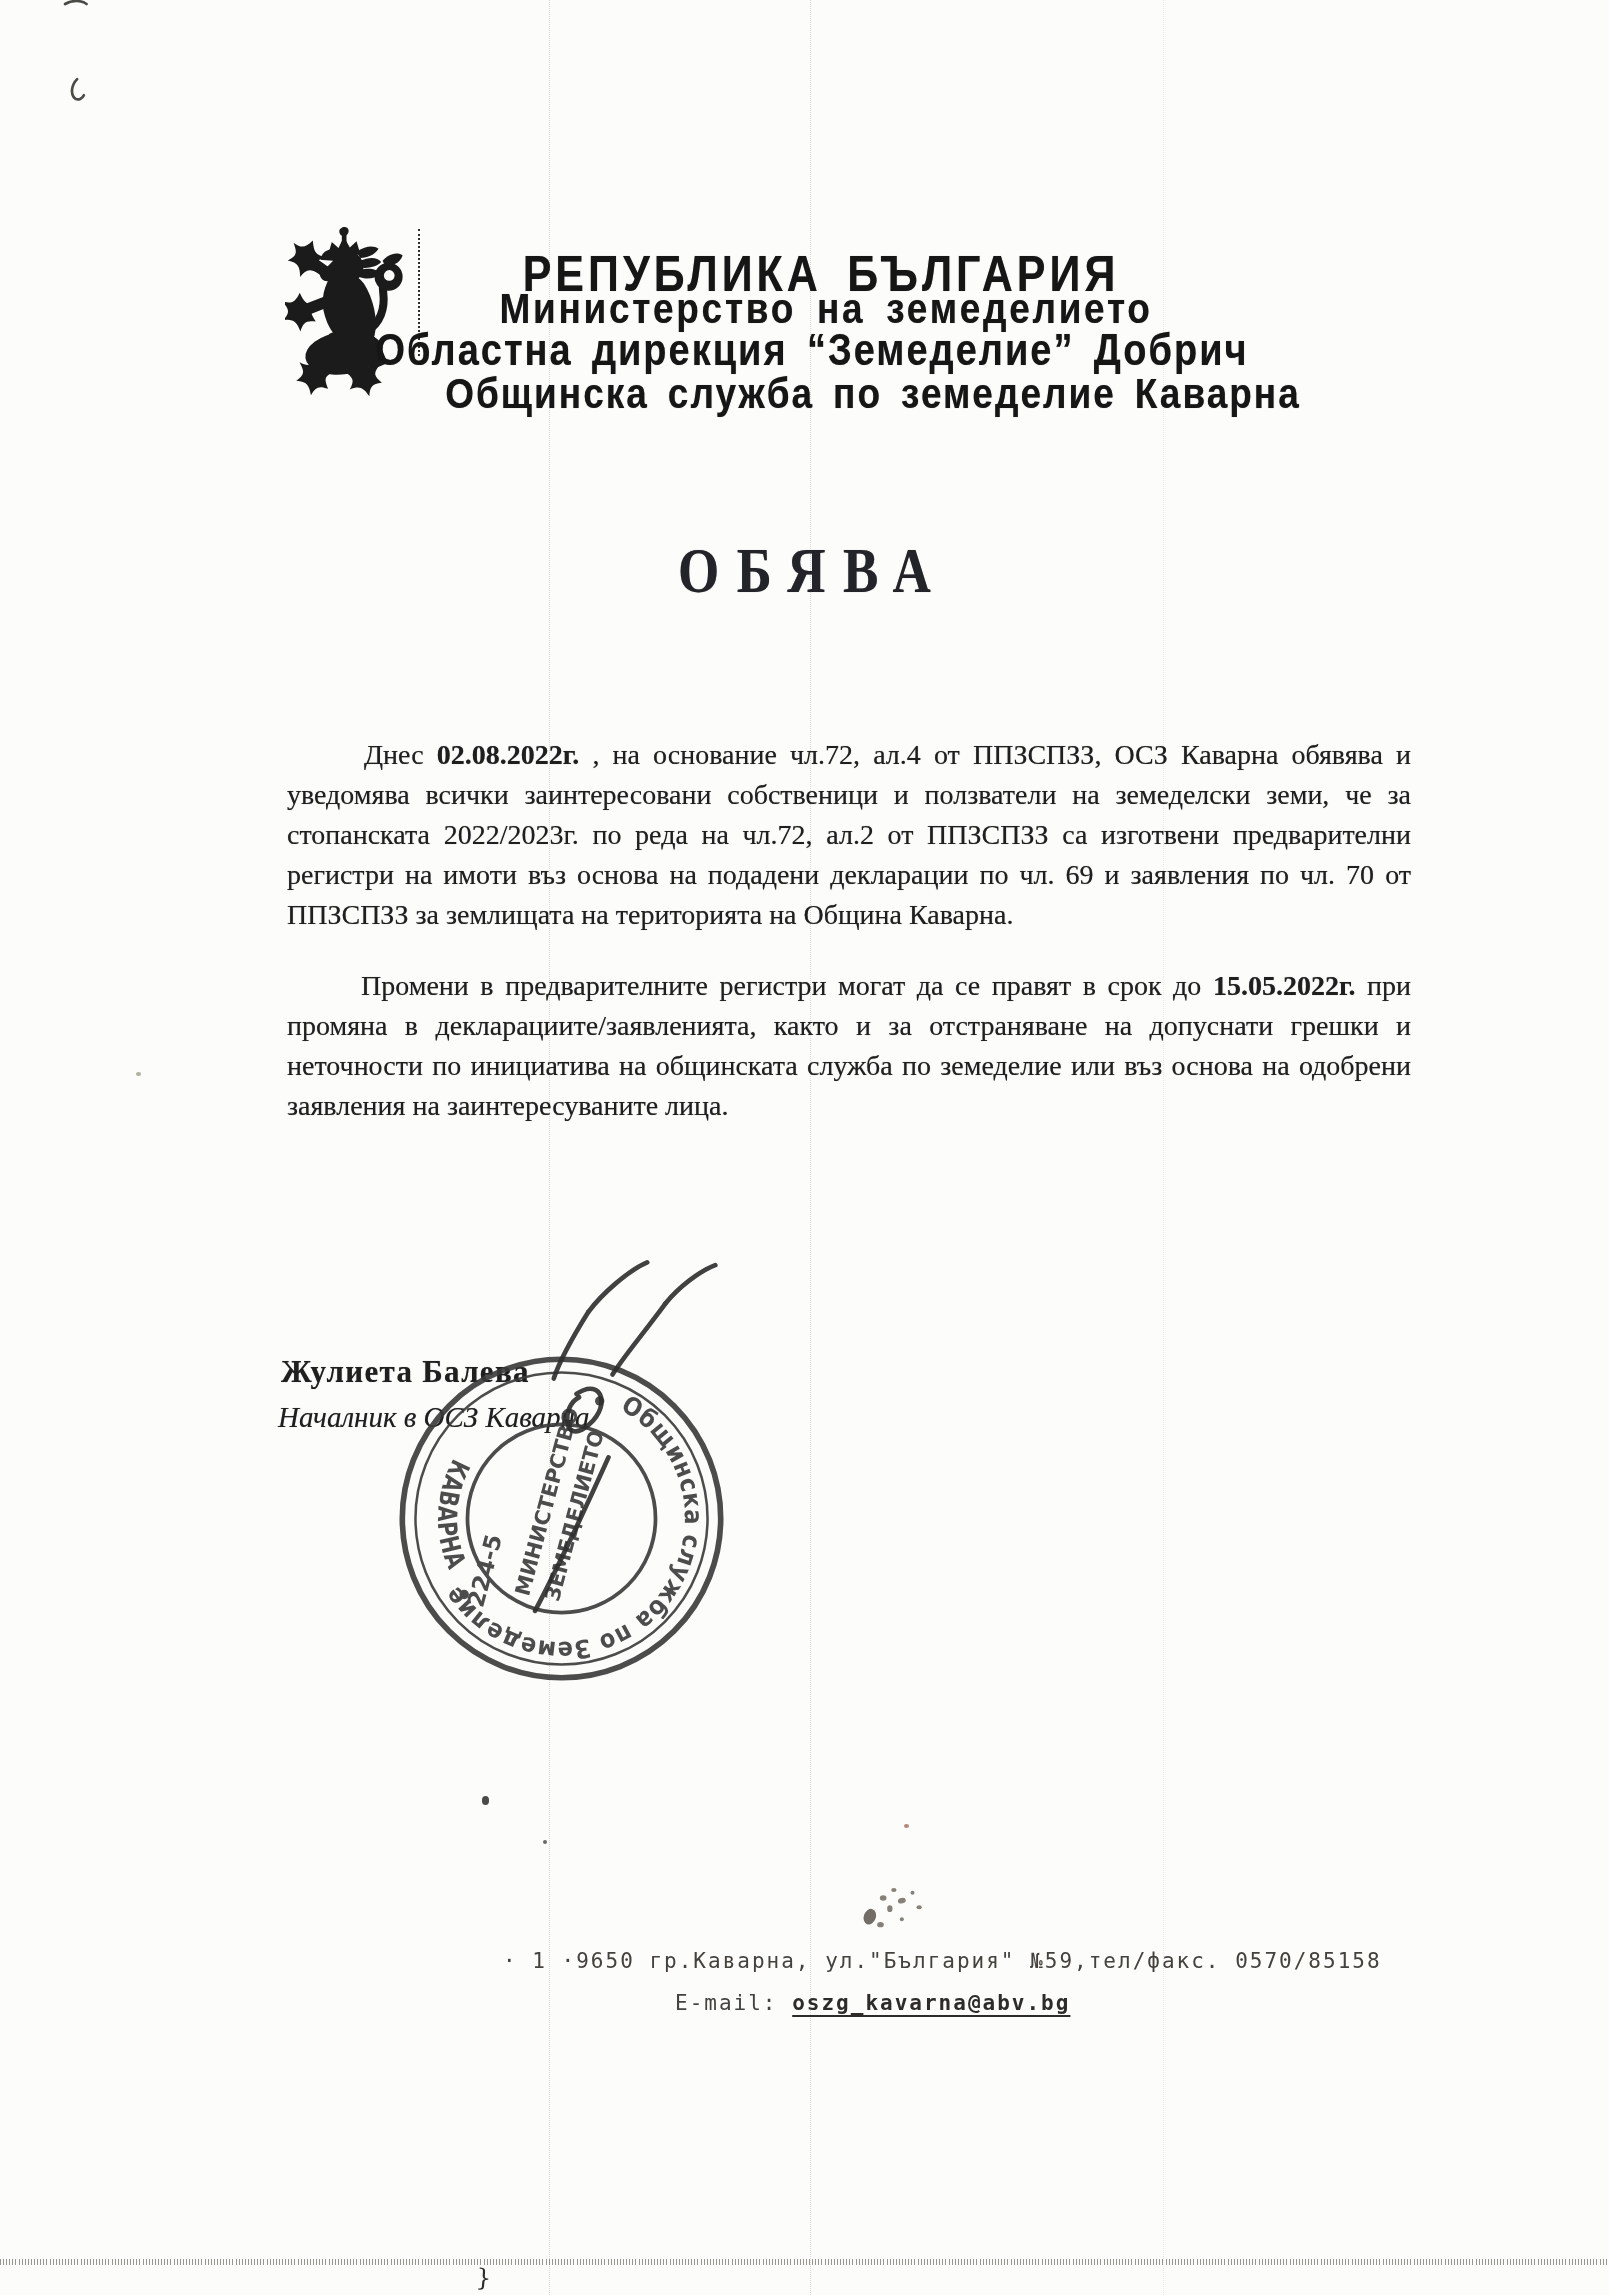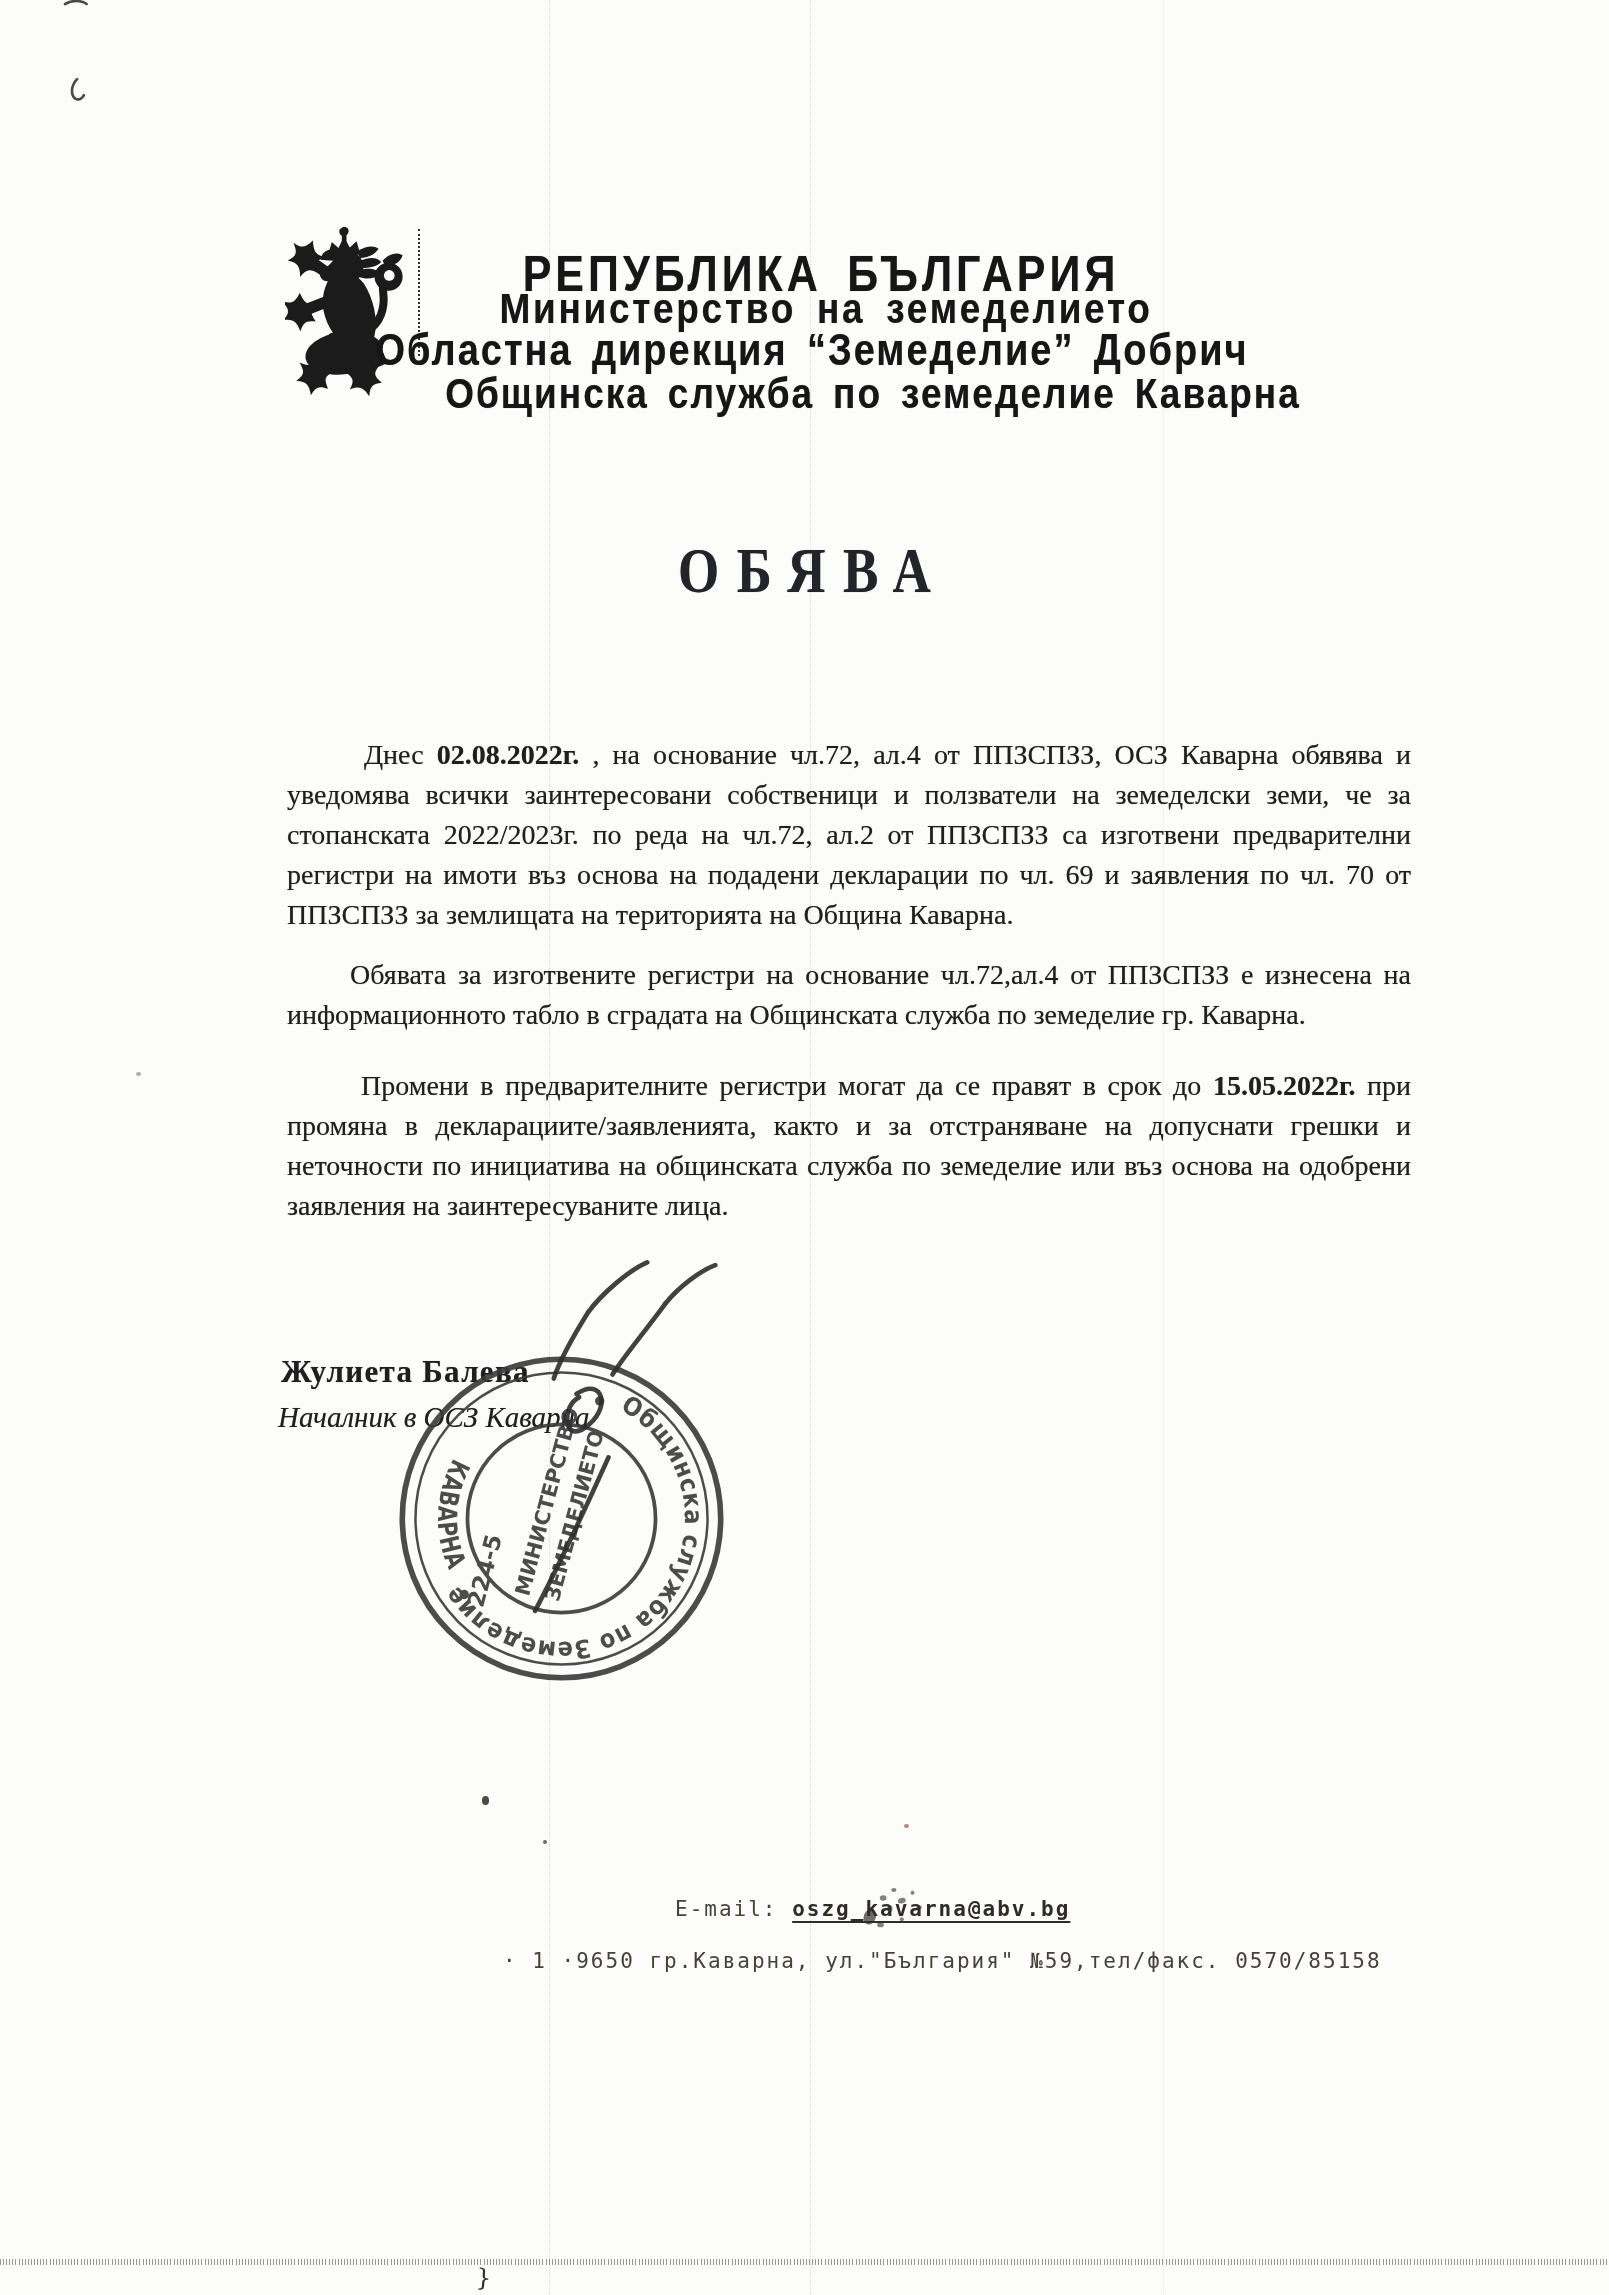--- a/index.html
+++ b/index.html
@@ -55,21 +55,21 @@
   .sig-role{position:absolute; left:278px; top:1401px; font-style:italic; font-size:29px;
             white-space:nowrap; text-shadow:0 0 0.7px rgba(25,25,25,.5);}
   .stamp{position:absolute; left:386px; top:1343px; width:351px; height:351px; opacity:.9;}
   .strokes{position:absolute; left:495px; top:1250px; width:267px; height:388px;}
   
   .f1,.f2{
     position:absolute; white-space:nowrap; color:#45423d;
     font-family:"DejaVu Sans Mono", monospace; font-size:21px; letter-spacing:2px;
   }
   .f1{left:503px; top:1949px;}
-  .f2{left:675px; top:1897px;}
+  .f2{left:675px; top:1991px;}
   .email{font-weight:bold; color:#2e2c29; text-decoration:underline;
          text-decoration-thickness:2px; text-underline-offset:4.7px;}
   
   .mark-topleft{position:absolute; left:57px; top:0px;}
   .mark-brace{position:absolute; left:476px; top:2264px; font-size:24px; color:#2b2b2b;
               transform:rotate(4deg); font-family:"DejaVu Serif",serif;}
   .smudge{position:absolute; left:855px; top:1878px;}
 </style>
 </head>
 <body>
@@ -147,21 +147,20 @@
 
   <div class="hline h1">РЕПУБЛИКА БЪЛГАРИЯ</div>
   <div class="hline h2">Министерство на земеделието</div>
   <div class="hline h3">Областна дирекция “Земеделие” Добрич</div>
   <div class="hline h4">Общинска служба по земеделие Каварна</div>
 
   <div class="doc-title">ОБЯВА</div>
 
   <div class="bodytext">
     <p class="p1"><span>Днес </span><span class="bdate">02.08.2022г.</span><span> , на основание чл.72, ал.4 от ППЗСПЗЗ, ОСЗ Каварна обявява и уведомява всички заинтересовани собственици и ползватели на земеделски земи, че за стопанската 2022/2023г. по реда на чл.72, ал.2 от ППЗСПЗЗ са изготвени предварителни регистри на имоти въз основа на подадени декларации по чл. 69 и заявления по чл. 70 от ППЗСПЗЗ за землищата на територията на Община Каварна.</span></p>
-    <p class="p2">Обявата за изготвените регистри на основание чл.72,ал.4 от ППЗСПЗЗ е изнесена на информационното табло в сградата на Общинската служба по земеделие гр. Каварна.</p>
     <p class="p4"><span>Промени в предварителните регистри могат да се правят в срок до </span><span class="bdate">15.05.2022г.</span><span> при промяна в декларациите/заявленията, както и за отстраняване на допуснати грешки и неточности по инициатива на общинската служба по земеделие или въз основа на одобрени заявления на заинтересуваните лица.</span></p>
   </div>
 
   <div class="sig-name">Жулиета Балева</div>
   <div class="sig-role">Началник в ОСЗ Каварна</div>
 
   <svg class="stamp" viewBox="0 0 560 560">
     <g stroke="#3a3a3a" fill="none">
       <circle cx="280" cy="280" r="254" stroke-width="9"></circle>
       <circle cx="280" cy="280" r="233" stroke-width="4"></circle>

